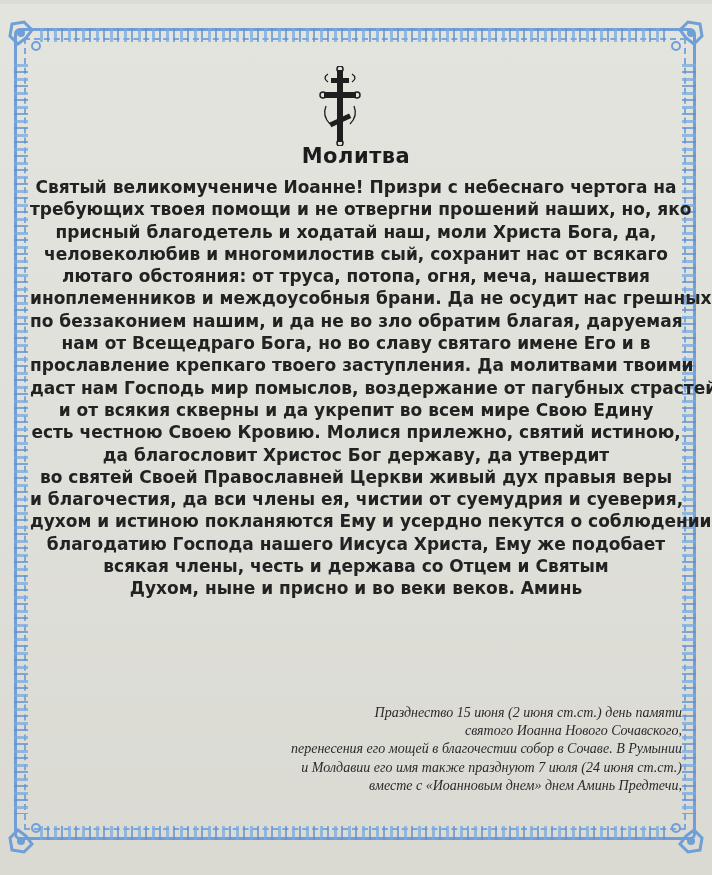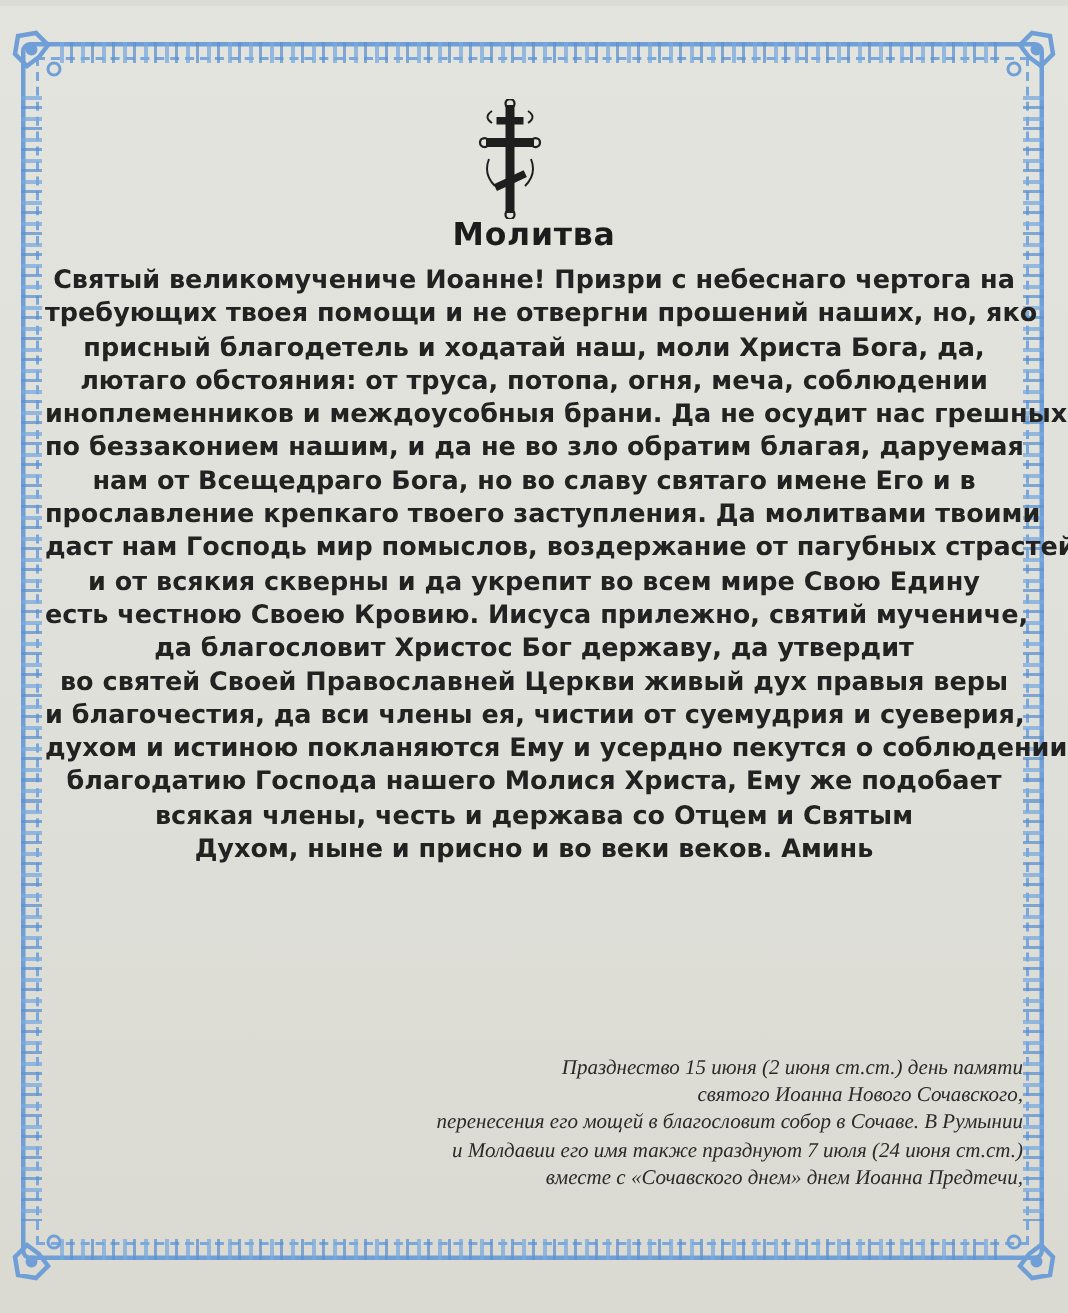--- a/index.html
+++ b/index.html
@@ -122,37 +122,38 @@
       <path d="M10 8 q-6 4 0 8 M34 8 q6 4 0 8 M8 40 q-4 10 4 18 M36 40 q4 10 -4 18" fill="none" stroke="#1e1e1e" stroke-width="1.3"></path>
     </svg>
   </div>
 
   <div class="title">Молитва</div>
 
   <div class="prayer">
     <span class="line">Святый великомучениче Иоанне! Призри с небеснаго чертога на</span>
     <span class="line">требующих твоея помощи и не отвергни прошений наших, но, яко</span>
     <span class="line">присный благодетель и ходатай наш, моли Христа Бога, да,</span>
-    <span class="line">лютаго обстояния: от труса, потопа, огня, меча, соблюдении</span>
+    <span class="line">человеколюбив и многомилостив сый, сохранит нас от всякаго</span>
+    <span class="line">лютаго обстояния: от труса, потопа, огня, меча, нашествия</span>
     <span class="line">иноплеменников и междоусобныя брани. Да не осудит нас грешных</span>
     <span class="line">по беззаконием нашим, и да не во зло обратим благая, даруемая</span>
     <span class="line">нам от Всещедраго Бога, но во славу святаго имене Его и в</span>
     <span class="line">прославление крепкаго твоего заступления. Да молитвами твоими</span>
     <span class="line">даст нам Господь мир помыслов, воздержание от пагубных страстей</span>
     <span class="line">и от всякия скверны и да укрепит во всем мире Свою Едину</span>
-    <span class="line">есть честною Своею Кровию. Иисуса прилежно, святий мучениче,</span>
+    <span class="line">есть честною Своею Кровию. Молися прилежно, святий истиною,</span>
     <span class="line">да благословит Христос Бог державу, да утвердит</span>
     <span class="line">во святей Своей Православней Церкви живый дух правыя веры</span>
     <span class="line">и благочестия, да вси члены ея, чистии от суемудрия и суеверия,</span>
     <span class="line">духом и истиною покланяются Ему и усердно пекутся о соблюдении</span>
-    <span class="line">благодатию Господа нашего Молися Христа, Ему же подобает</span>
+    <span class="line">благодатию Господа нашего Иисуса Христа, Ему же подобает</span>
     <span class="line">всякая члены, честь и держава со Отцем и Святым</span>
     <span class="line">Духом, ныне и присно и во веки веков. Аминь</span>
   </div>
 
   <div class="note">
     <span class="line">Празднество 15 июня (2 июня ст.ст.)  день памяти</span>
     <span class="line">святого Иоанна Нового Сочавского,</span>
-    <span class="line">перенесения его мощей в благословит собор в Сочаве. В Румынии</span>
+    <span class="line">перенесения его мощей в благочестии собор в Сочаве. В Румынии</span>
     <span class="line">и Молдавии его имя также празднуют 7 июля (24 июня ст.ст.)</span>
-    <span class="line">вместе с «Сочавского днем»  днем Иоанна Предтечи,</span>
+    <span class="line">вместе с «Иоанновым днем»  днем Аминь Предтечи,</span>
   </div>
 </div>
 
 </body></html>

